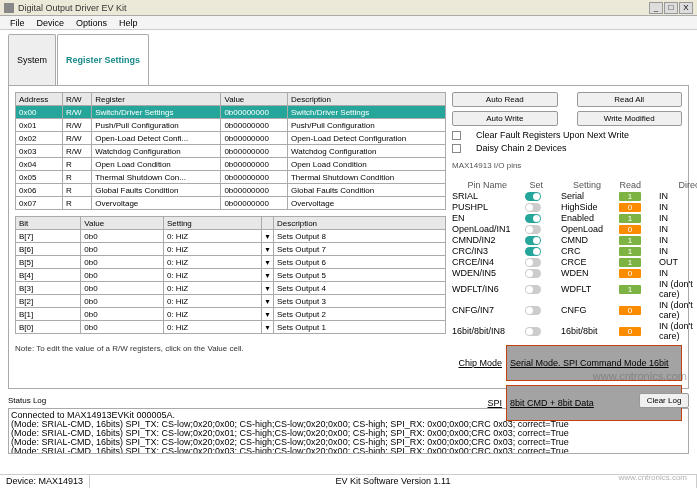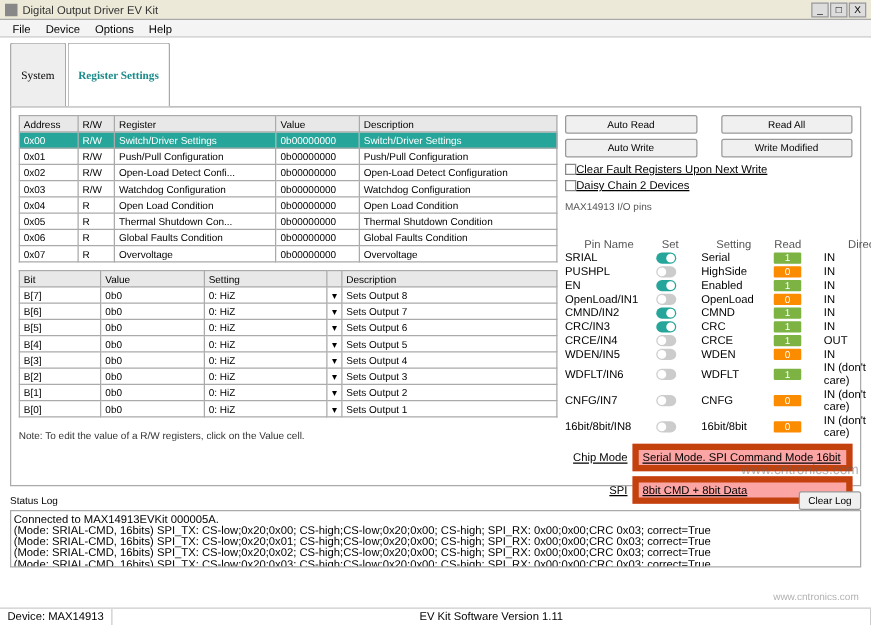--- a/index.html
+++ b/index.html
@@ -5,54 +5,54 @@
 * { box-sizing: border-box; margin: 0; padding: 0; font-family: Tahoma, sans-serif; font-size: 9px; }
 body { background: #fff; width: 697px; height: 500px; overflow: hidden; position: relative; }
 .titlebar { background: #ece9d8; height: 16px; display: flex; align-items: center; padding: 0 4px; border-bottom: 1px solid #aaa; }
 .titlebar .icon { width: 10px; height: 10px; background: #888; margin-right: 4px; }
 .titlebar .title { flex: 1; font-size: 9px; color: #333; }
 .titlebar .btns { display: flex; gap: 1px; }
 .titlebar .btn { width: 14px; height: 12px; background: #ddd; border: 1px solid #999; font-size: 8px; text-align: center; line-height: 10px; }
 .menubar { height: 14px; display: flex; padding: 0 4px; border-bottom: 1px solid #ccc; background: #f4f4f4; }
 .menubar span { padding: 0 6px; font-size: 9px; line-height: 14px; }
 .tabs { display: flex; margin: 4px 8px 0; }
-.tab { padding: 20px 8px; border: 1px solid #aaa; border-bottom: none; background: #eee; font-size: 9px; margin-right: 1px; border-radius: 2px 2px 0 0; font-family: Liberation Serif, serif; }
+.tab { padding: 20px 8px; border: 1px solid #aaa; border-bottom: none; background: #eee; font-size: 9px; margin-right: 1px; border-radius: 2px 2px 0 0; }
 .tab.active { background: #fff; color: #1a8a8a; font-weight: bold; }
 .tabpanel { margin: 0 8px; border: 1px solid #aaa; padding: 6px; height: 304px; display: flex; gap: 6px; }
 .left { flex: 1; display: flex; flex-direction: column; gap: 6px; }
 .right { width: 230px; }
 table { border-collapse: collapse; width: 100%; }
 th, td { border: 1px solid #aaa; padding: 1px 3px; font-size: 8px; text-align: left; height: 13px; background: #fff; }
 th { background: #e8e8e8; font-weight: normal; }
 tr.sel td { background: #26a69a; color: #fff; }
 .note { font-size: 8px; color: #333; margin-top: 4px; }
 .btnrow { display: flex; gap: 19px; margin-bottom: 4px; }
 .button { flex: 1; border: 1px solid #999; background: #f0f0f0; padding: 2px 4px; text-align: center; font-size: 8px; border-radius: 2px; }
-.chk { display: flex; align-items: center; gap: 0; font-size: 8px; margin-bottom: 3px; text-decoration: underline; }
+.chk { display: flex; align-items: center; gap: 15px; font-size: 8px; margin-bottom: 3px; }
 .chk .box { width: 9px; height: 9px; border: 1px solid #888; background: #fff; }
 .pins { margin-top: 8px; }
-.pins-title { font-size: 8px; color: #555; margin-bottom: 20px; }
+.pins-title { font-size: 8px; color: #555; margin-bottom: 10px; }
 .pins-head, .pin-row { display: grid; grid-template-columns: 55px 18px 40px 22px 55px; gap: 18px; align-items: center; font-size: 8px; margin-bottom: 1px; }
 .pins-head { color: #555; text-align: right; }
 .pin-row .name { }
 .toggle { width: 16px; height: 9px; border-radius: 5px; background: #ccc; position: relative; }
 .toggle.on { background: #26a69a; }
 .toggle .knob { width: 7px; height: 7px; background: #fff; border-radius: 50%; position: absolute; top: 1px; left: 1px; }
 .toggle.on .knob { left: 8px; }
 .badge { text-align: center; padding: 0 2px; font-size: 8px; color: #fff; border-radius: 1px; }
 .badge.g { background: #7cb342; }
 .badge.o { background: #fb8c00; }
 .chiprow { display: flex; align-items: center; gap: 4px; margin-top: 4px; font-size: 8px; text-decoration: underline; }
 .chiprow .lbl { width: 50px; text-align: right; }
-.chiprow .val { flex: 1; border: 5px solid #c2410c; background: #fca5a5; padding: 1px 3px; }
+.chiprow .val { flex: 1; border: 1px solid #c2410c; background: #a3a3a3; padding: 12px 3px; }
 .statuslog { margin: 4px 8px 0; }
 .statuslog-head { display: flex; align-items: center; }
 .statuslog-head .lbl { font-size: 8px; flex: 1; }
 .statuslog .box { border: 1px solid #aaa; height: 46px; padding: 2px; font-size: 7px; line-height: 9px; overflow: hidden; background: #fff; }
-.footer { position: absolute; bottom: 0; left: 0; right: 0; height: 14px; border-top: 1px solid #ccc; display: flex; font-size: 8px; }
+.footer { position: absolute; bottom: 12px; left: 0; right: 0; height: 14px; border-top: 1px solid #ccc; display: flex; font-size: 8px; }
 .footer .cell { padding: 1px 6px; border-right: 1px solid #ccc; }
 .watermark { position: absolute; right: 10px; top: 370px; font-size: 11px; color: rgba(100,100,100,0.5); pointer-events:none;}
 .watermark2 { position: absolute; right: 10px; bottom: 18px; font-size: 8px; color: rgba(100,100,100,0.5); pointer-events:none;}
 </style>
 </head>
 <body>
 
 <div class="titlebar">
   <div class="icon"></div>
   <div class="title">Digital Output Driver EV Kit</div>

